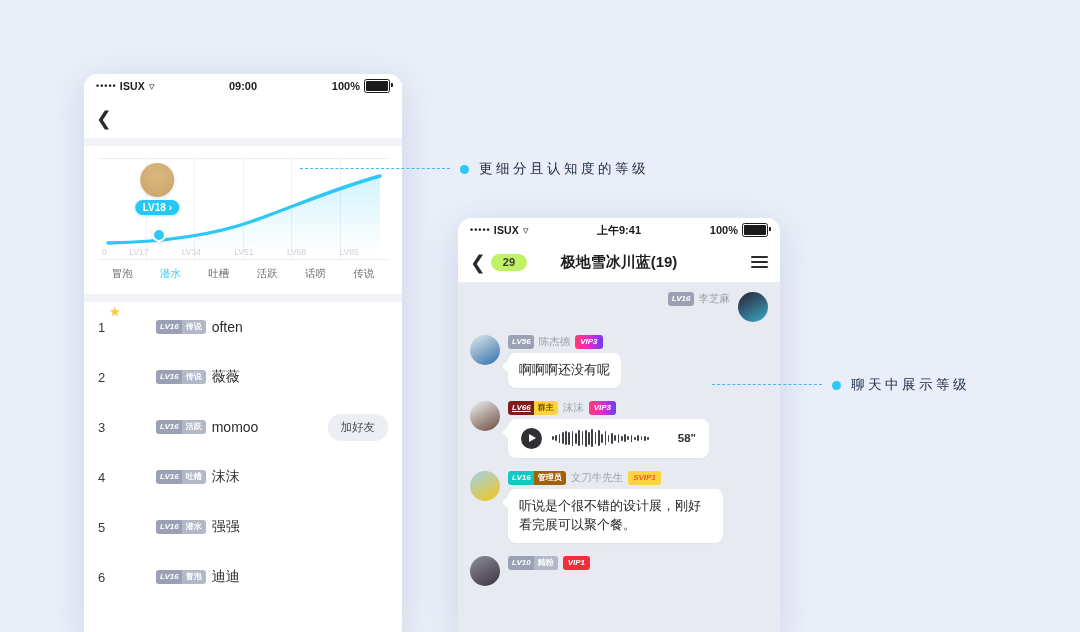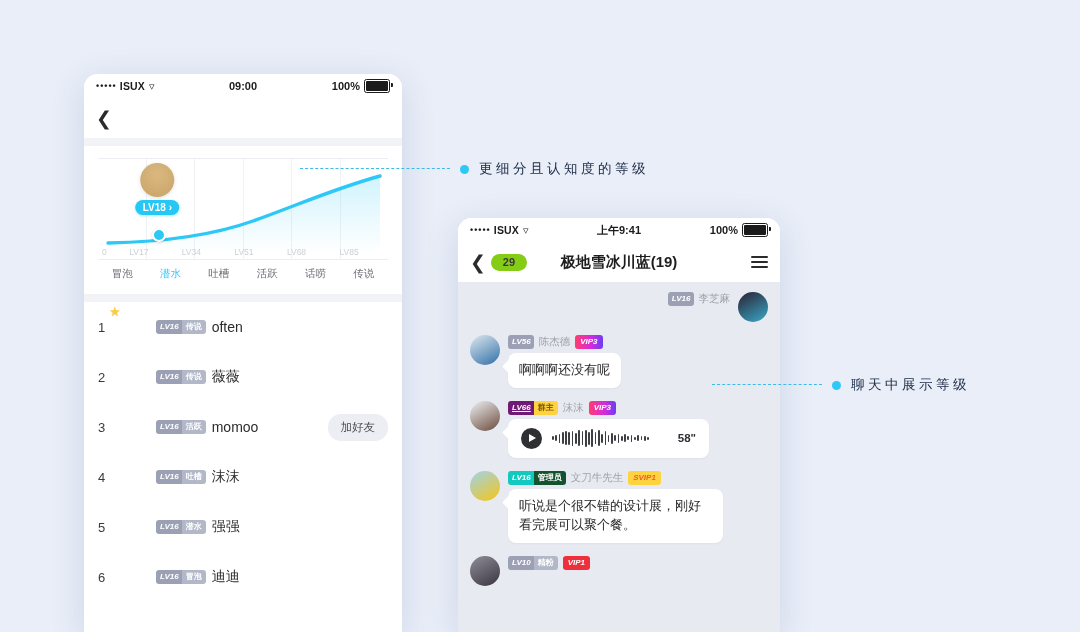--- a/index.html
+++ b/index.html
@@ -28,21 +28,21 @@
   .sb-right{margin-left:auto;display:flex;align-items:center;gap:4px;z-index:2;}
   .batt{width:22px;height:10px;border:1.3px solid #1b1b1b;border-radius:2.5px;position:relative;padding:1px;}
   .batt i{display:block;height:100%;width:100%;background:#1b1b1b;border-radius:1px;}
   .batt:after{content:"";position:absolute;right:-3.5px;top:3px;width:2px;height:4px;background:#1b1b1b;border-radius:0 1px 1px 0;}
 
   
   .navbar{height:40px;display:flex;align-items:center;padding:0 12px;position:relative;background:#fff;}
   .nav-back{font-size:19px;color:#2b2b2b;font-weight:300;line-height:1;cursor:pointer;}
   .nav-title{position:absolute;left:0;right:0;text-align:center;font-size:15px;font-weight:bold;color:#1d1d1d;}
   .nav-count{display:inline-flex;align-items:center;justify-content:center;min-width:26px;height:17px;
-    background:#84cc16;border-radius:9px;font-size:11px;color:#3a3a3a;padding:0 5px;margin-left:5px;font-weight:bold;}
+    background:#bef264;border-radius:9px;font-size:11px;color:#3a3a3a;padding:0 5px;margin-left:5px;font-weight:bold;}
   .nav-menu{margin-left:auto;width:17px;display:flex;flex-direction:column;gap:3.5px;z-index:2;cursor:pointer;}
   .nav-menu span{display:block;height:1.6px;background:#2b2b2b;border-radius:1px;}
 
   
   .divider-gap{height:8px;background:#f2f3f6;}
   .card{background:#fff;padding:12px 14px 4px;}
   .card-title{font-size:11.5px;color:#9a9ca3;letter-spacing:.2px;}
   .axis-label{font-size:9px;color:#c3c5cc;margin:8px 0 2px;}
 
   .chart-wrap{position:relative;height:100px;border-top:1px solid #eceef2;border-bottom:1px solid #eceef2;}
@@ -105,22 +105,22 @@
   .wave{display:flex;align-items:center;gap:1.6px;height:20px;flex:1;}
   .wave i{display:block;width:1.7px;background:#3d3f45;border-radius:1px;}
   .dur{font-size:11.5px;color:#2d2f34;font-weight:bold;}
 
   
   .bdg{display:inline-flex;align-items:center;border-radius:3px;overflow:hidden;
     font-size:8px;font-weight:bold;line-height:1;}
   .bdg .a{padding:3px 3px 3px 4px;font-style:italic;color:#fff;}
   .bdg .b{padding:3px 4px;color:#fff;}
   .bdg.grey .a{background:#9ba0b5;} .bdg.grey .b{background:#b3b8c9;}
-  .bdg.gold .a{background:#701a75;text-decoration:underline;} .bdg.gold .b{background:#ffd23f;color:#7a5400;}
-  .bdg.teal .a{background:#12c9c0;} .bdg.teal .b{background:#14532d;}
+  .bdg.gold .a{background:#7f1d1d;text-decoration:underline;} .bdg.gold .b{background:#ffd23f;color:#7a5400;}
+  .bdg.teal .a{background:#12c9c0;} .bdg.teal .b{background:#a16207;}
   .vip{font-size:8px;font-weight:bold;font-style:italic;color:#fff;border-radius:3px;padding:3px 5px;line-height:1;}
   .vip.v3{background:linear-gradient(90deg,#ff3d6e 0%,#d82bd8 55%,#6b3df5 100%);}
   .vip.svip{background:#ffd23f;color:#e8622a;}
   .vip.v1{background:#ef2f3c;}
 
   
   .anno{position:absolute;display:flex;align-items:center;gap:10px;z-index:20;}
   .anno .dline{height:1px;border-top:1px dashed #3fb9e8;}
   .anno .nodedot{width:9px;height:9px;border-radius:50%;background:#2ec8f6;flex:0 0 9px;}
   .anno .txt{font-size:13.5px;color:#1b2a45;letter-spacing:3.5px;white-space:nowrap;font-weight:500;}

